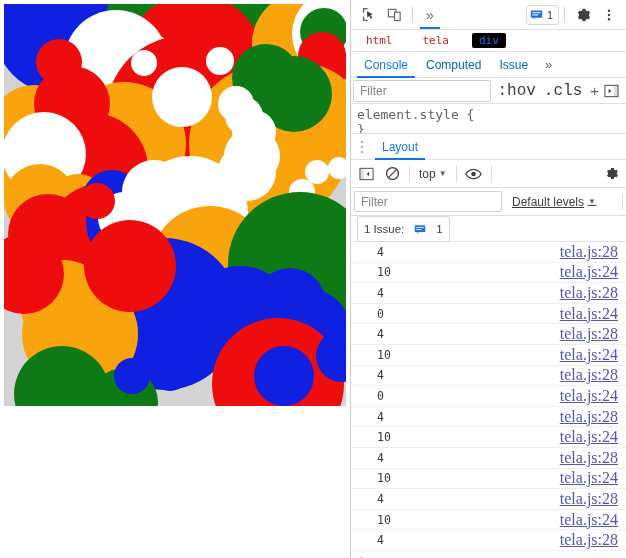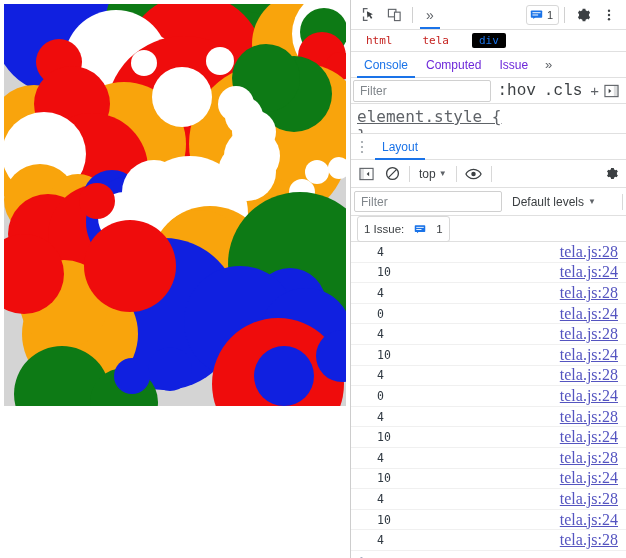--- a/index.html
+++ b/index.html
@@ -94,21 +94,21 @@
   .tabs {
     height: 26px; min-height: 26px;
     display: flex; align-items: stretch;
     border-bottom: 1px solid #e0e0e0;
     padding-left: 4px;
     background: #fff;
   }
   .tab {
     display: flex; align-items: center;
     padding: 0 9px;
-    font-size: 12px; color: #6d28d9;
+    font-size: 12px; color: #0369a1;
     position: relative;
   }
   .tab.active { color: #1a73e8; }
   .tab.active::after {
     content: ""; position: absolute; left: 2px; right: 2px; bottom: -1px;
     height: 2px; background: #1a73e8;
   }
   .tab-more { display:flex; align-items:center; padding: 0 8px; color:#5f6368; font-size: 13px; }
 
   
@@ -136,26 +136,25 @@
   .sidebar-btn {
     display:flex; align-items:center; justify-content:center;
     width: 20px; height: 18px; margin-right: 3px;
   }
 
   
   .styles-body {
     background: #ffffff;
     padding: 3px 0 0 6px;
     font-family: "DejaVu Sans Mono", monospace;
-    font-size: 16px;
+    font-size: 13px;
     color: #5f6368;
     height: 30px; min-height: 30px;
     border-bottom: 1px solid #e0e0e0;
     overflow: hidden;
-    text-decoration: underline;
   }
   .styles-body .sel { color: #5f6368; }
   .styles-body .brace { color: #5f6368; }
 
   
   .drawer-tabs {
     height: 26px; min-height: 26px;
     display: flex; align-items: stretch;
     border-bottom: 1px solid #e0e0e0;
     background: #fff;
@@ -185,21 +184,21 @@
     border-bottom: 1px solid #e0e0e0;
     padding: 0 3px; background: #fff; gap: 4px;
   }
   .cf-input {
     width: 148px; height: 21px;
     border: 1px solid #d0d0d0; border-radius: 2px;
     padding: 0 6px; font-size: 12px; outline: none;
     font-family: "Liberation Sans", sans-serif; color:#202124;
   }
   .cf-input::placeholder { color: #80868b; }
-  .levels { display:flex; align-items:center; gap:4px; font-size:12px; color:#3c4043; padding-left: 6px;}
+  .levels { display:flex; align-items:center; gap:4px; font-size:12px; color:#3c4043; padding-left: 6px; text-decoration: underline;}
   .cf-sep { width:1px; height:16px; background:#d8d8d8; margin-left:auto; }
 
   .issues-bar {
     height: 26px; min-height: 26px;
     display: flex; align-items: center;
     padding: 0 6px;
     border-bottom: 1px solid #e0e0e0;
     background: #fff;
   }
   .issues-box {

